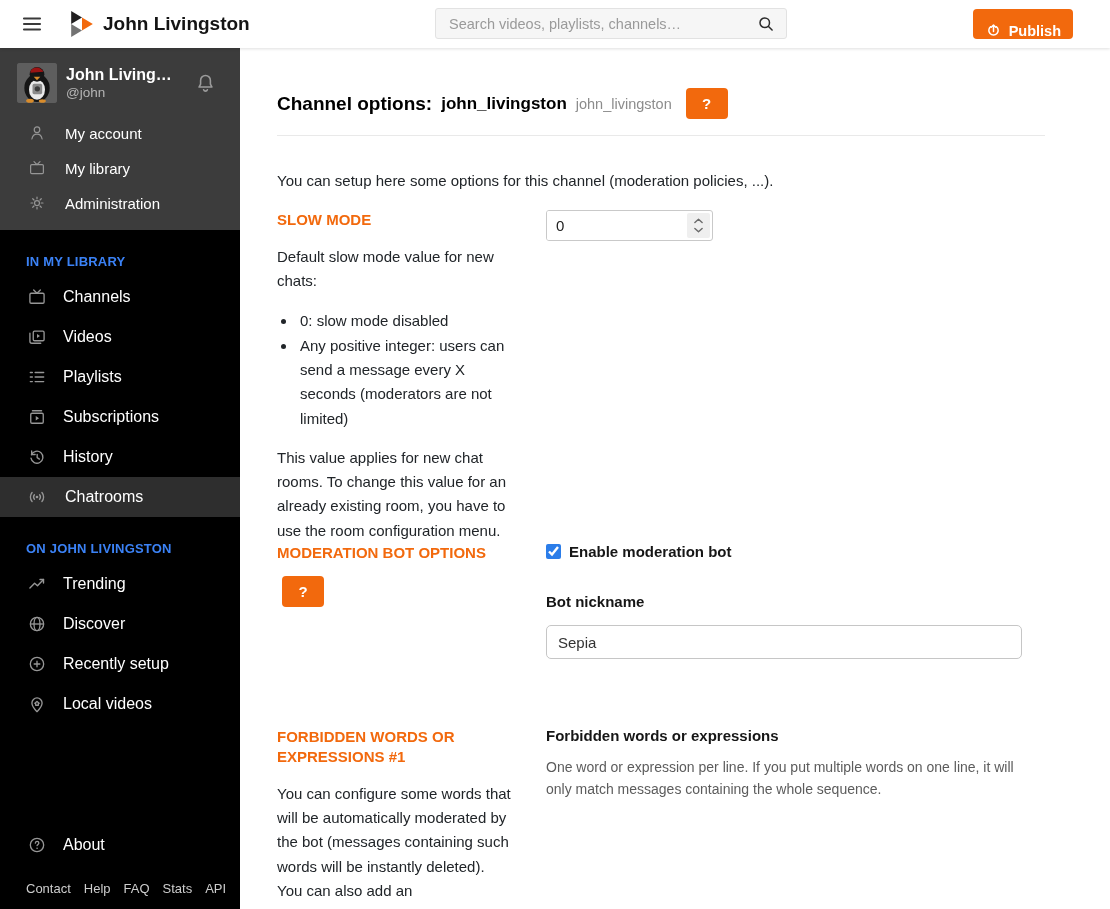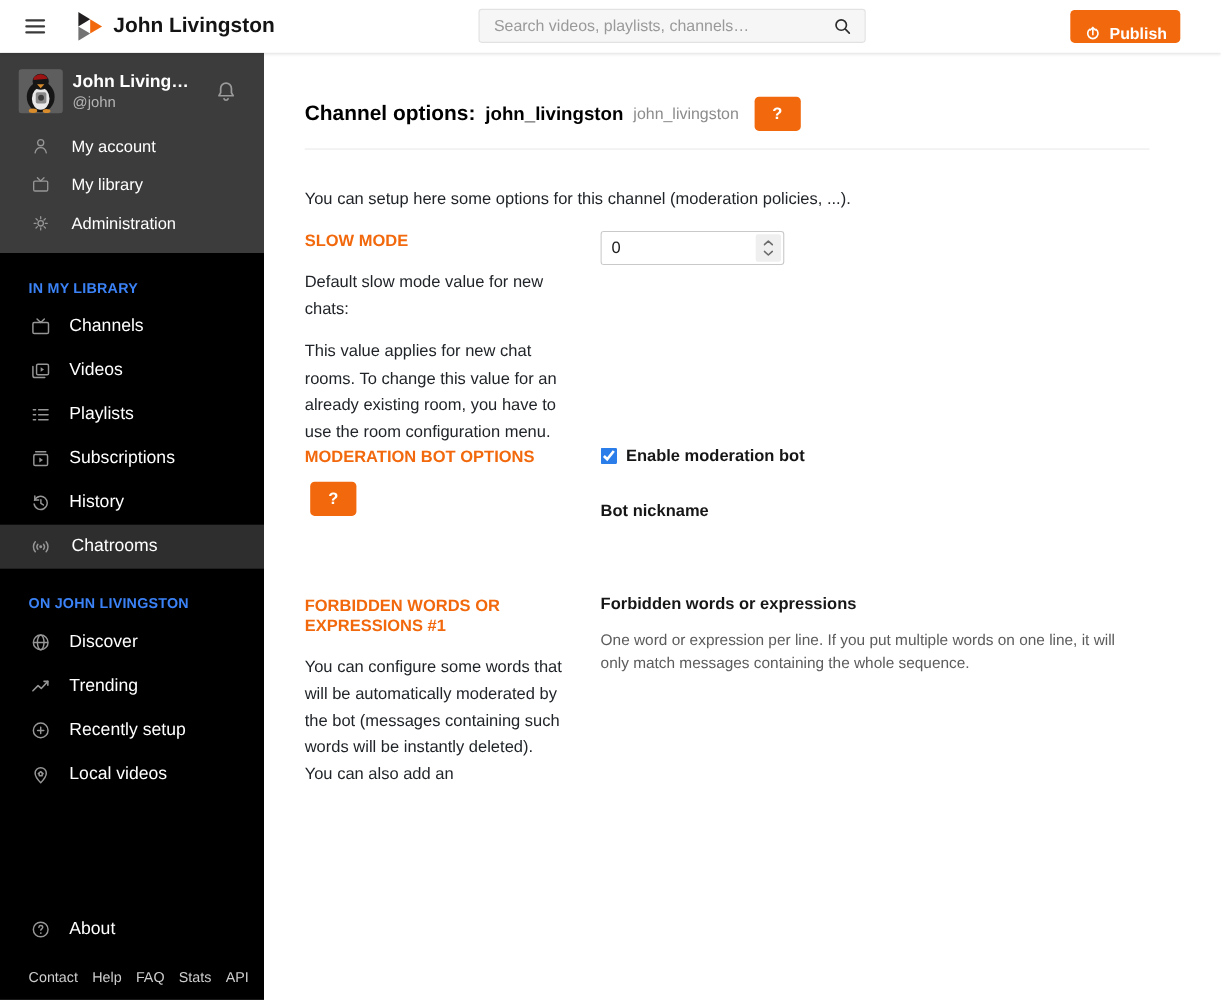--- a/index.html
+++ b/index.html
@@ -252,36 +252,36 @@
           <path d="M8.9 9.3a4.3 4.3 0 000 5.4M15.1 9.3a4.3 4.3 0 010 5.4M6.1 6.6a8.2 8.2 0 000 10.8M17.9 6.6a8.2 8.2 0 010 10.8"></path>
         </svg>
     </span>
     <span>Chatrooms</span>
   </div>
 
   <div class="section-header">ON JOHN LIVINGSTON</div>
 
   <div class="nav-item">
     <span class="ico">
+      <svg width="20" height="20" viewBox="0 0 24 24" fill="none" stroke="currentColor" stroke-width="1.7" stroke-linecap="round" stroke-linejoin="round">
+          <path d="M3.5 16.8l5.6-5.6 3.5 3 7.2-7.7"></path>
+          <path d="M15.6 6.5h4.2v4.2"></path>
+        </svg>
+    </span>
+    <span>Trending</span>
+  </div>
+  <div class="nav-item">
+    <span class="ico">
       <svg width="20" height="20" viewBox="0 0 24 24" fill="none" stroke="currentColor" stroke-width="1.6">
           <circle cx="12" cy="12" r="8"></circle>
           <ellipse cx="12" cy="12" rx="3.6" ry="8"></ellipse>
           <path d="M4 12h16"></path>
         </svg>
     </span>
     <span>Discover</span>
-  </div>
-  <div class="nav-item">
-    <span class="ico">
-      <svg width="20" height="20" viewBox="0 0 24 24" fill="none" stroke="currentColor" stroke-width="1.7" stroke-linecap="round" stroke-linejoin="round">
-          <path d="M3.5 16.8l5.6-5.6 3.5 3 7.2-7.7"></path>
-          <path d="M15.6 6.5h4.2v4.2"></path>
-        </svg>
-    </span>
-    <span>Trending</span>
   </div>
   <div class="nav-item">
     <span class="ico">
       <svg width="20" height="20" viewBox="0 0 24 24" fill="none" stroke="currentColor" stroke-width="1.6" stroke-linecap="round">
           <circle cx="12" cy="12" r="8"></circle>
           <path d="M12 8.6v6.8M8.6 12h6.8"></path>
         </svg>
     </span>
     <span>Recently setup</span>
   </div>
@@ -324,20 +324,24 @@
     <span class="channel-handle">john_livingston</span>
     <button class="help-btn">?</button>
   </div>
 
   <p class="intro">You can setup here some options for this channel (moderation policies, ...).</p>
 
   <section class="form-row row-slow">
     <div class="col-left">
       <div class="orange-label">SLOW MODE</div>
       <p>Default slow mode value for new chats:</p>
+      <ul>
+        <li>0: slow mode disabled</li>
+        <li>Any positive integer: users can send a message every X seconds (moderators are not limited)</li>
+      </ul>
       <p class="note">This value applies for new chat rooms. To change this value for an already existing room, you have to use the room configuration menu.</p>
     </div>
     <div class="col-right">
       <div class="num-wrap">
         <input type="text" value="0" style="">
         <div class="spinner">
           <svg width="9" height="6" viewBox="0 0 10 6" fill="none" stroke="currentColor" stroke-width="1.6" stroke-linecap="round" stroke-linejoin="round">
               <path d="M1 4.6L5 1l4 3.6"></path>
             </svg>
           <svg width="9" height="6" viewBox="0 0 10 6" fill="none" stroke="currentColor" stroke-width="1.6" stroke-linecap="round" stroke-linejoin="round">
@@ -352,20 +356,21 @@
     <div class="col-left">
       <div class="orange-label">MODERATION BOT OPTIONS</div>
       <button class="help-btn left-help-btn">?</button>
     </div>
     <div class="col-right">
       <div class="checkbox-row">
         <input type="checkbox" checked="true" style="">
         <span class="bold-label">Enable moderation bot</span>
       </div>
       <div class="bold-label nick-label">Bot nickname</div>
+      <input class="text-input" type="text" value="Sepia" style="">
     </div>
   </section>
 
   <section class="form-row row-forbidden">
     <div class="col-left">
       <div class="orange-label">FORBIDDEN WORDS OR EXPRESSIONS #1</div>
       <p>You can configure some words that will be automatically moderated by the bot (messages containing such words will be instantly deleted). You can also add an</p>
     </div>
     <div class="col-right">
       <div class="bold-label">Forbidden words or expressions</div>

